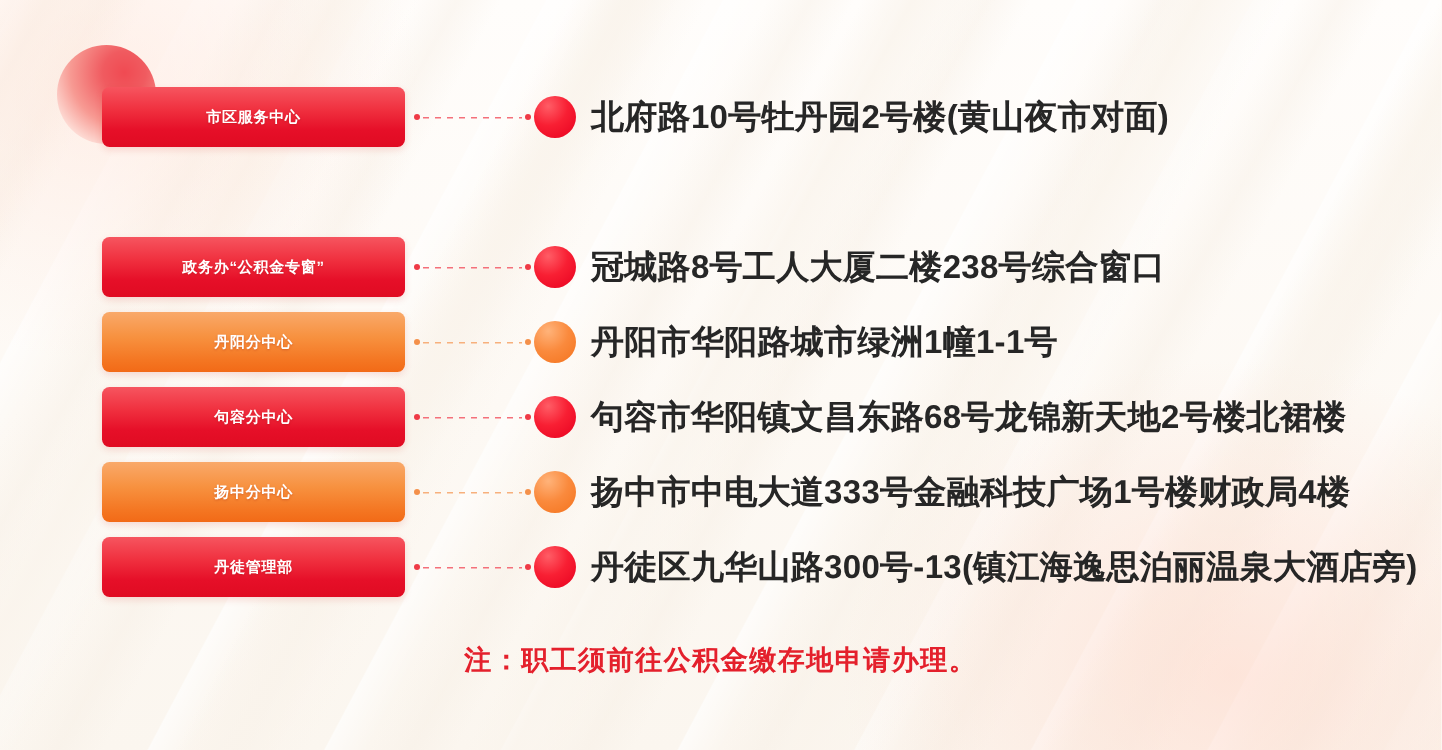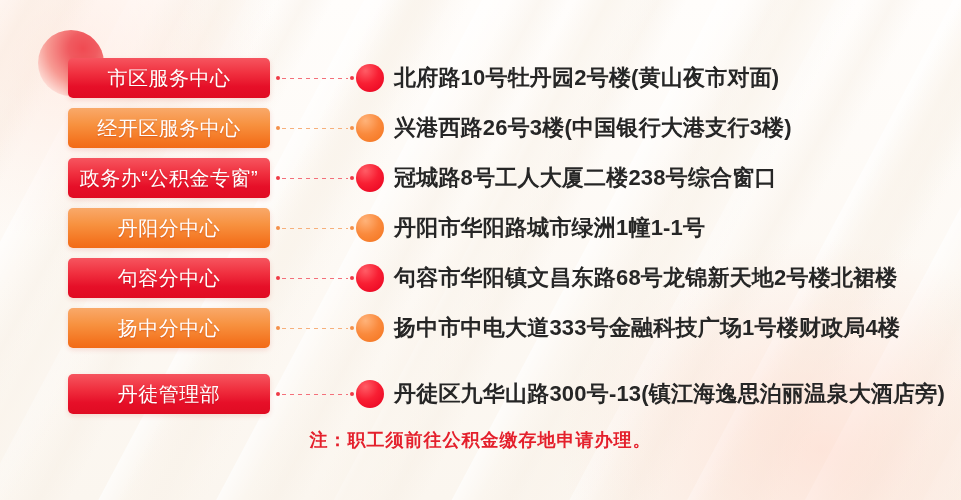--- a/index.html
+++ b/index.html
@@ -106,22 +106,22 @@
     box-shadow: 0 2px 5px rgba(215,60,50,.16);
   }
   .pill.red {
     background: linear-gradient(180deg, #f6555f 0%, #f0303f 38%, #e60f28 72%, #e00b22 100%);
   }
   .pill.orange {
     background: linear-gradient(180deg, #f9a96a 0%, #f7913f 42%, #f47521 82%, #f26a17 100%);
   }
   .pill-label {
     color: #ffffff;
-    font-size: 20px;
-    font-weight: 400;
+    font-size: 10px;
+    font-weight: 700;
     letter-spacing: .5px;
     white-space: nowrap;
     text-shadow: 0 1px 1.5px rgba(150,20,15,.30);
   }
 
   
   .connector {
     position: absolute;
     left: 276px;
     width: 78px;
@@ -201,32 +201,20 @@
           <span class="pill-label">市区服务中心</span>
         </div>
         <div class="connector red">
           <span class="tick"></span>
           <span class="dash"></span>
           <span class="tick"></span>
         </div>
         <div class="bullet red"></div>
         <div class="addr">北府路10号牡丹园2号楼(黄山夜市对面)</div>
       </div>
-      <div class="row" style="top: 107px;">
-        <div class="pill orange">
-          <span class="pill-label">经开区服务中心</span>
-        </div>
-        <div class="connector orange">
-          <span class="tick"></span>
-          <span class="dash"></span>
-          <span class="tick"></span>
-        </div>
-        <div class="bullet orange"></div>
-        <div class="addr">兴港西路26号3楼(中国银行大港支行3楼)</div>
-      </div>
       <div class="row" style="top: 157px; padding-left: 24px;">
         <div class="pill red">
           <span class="pill-label">政务办“公积金专窗”</span>
         </div>
         <div class="connector red">
           <span class="tick"></span>
           <span class="dash"></span>
           <span class="tick"></span>
         </div>
         <div class="bullet red"></div>
@@ -261,21 +249,21 @@
           <span class="pill-label">扬中分中心</span>
         </div>
         <div class="connector orange">
           <span class="tick"></span>
           <span class="dash"></span>
           <span class="tick"></span>
         </div>
         <div class="bullet orange"></div>
         <div class="addr">扬中市中电大道333号金融科技广场1号楼财政局4楼</div>
       </div>
-      <div class="row" style="top: 373px;">
+      <div class="row" style="top: 357px;">
         <div class="pill red">
           <span class="pill-label">丹徒管理部</span>
         </div>
         <div class="connector red">
           <span class="tick"></span>
           <span class="dash"></span>
           <span class="tick"></span>
         </div>
         <div class="bullet red"></div>
         <div class="addr">丹徒区九华山路300号-13(镇江海逸思泊丽温泉大酒店旁)</div>

